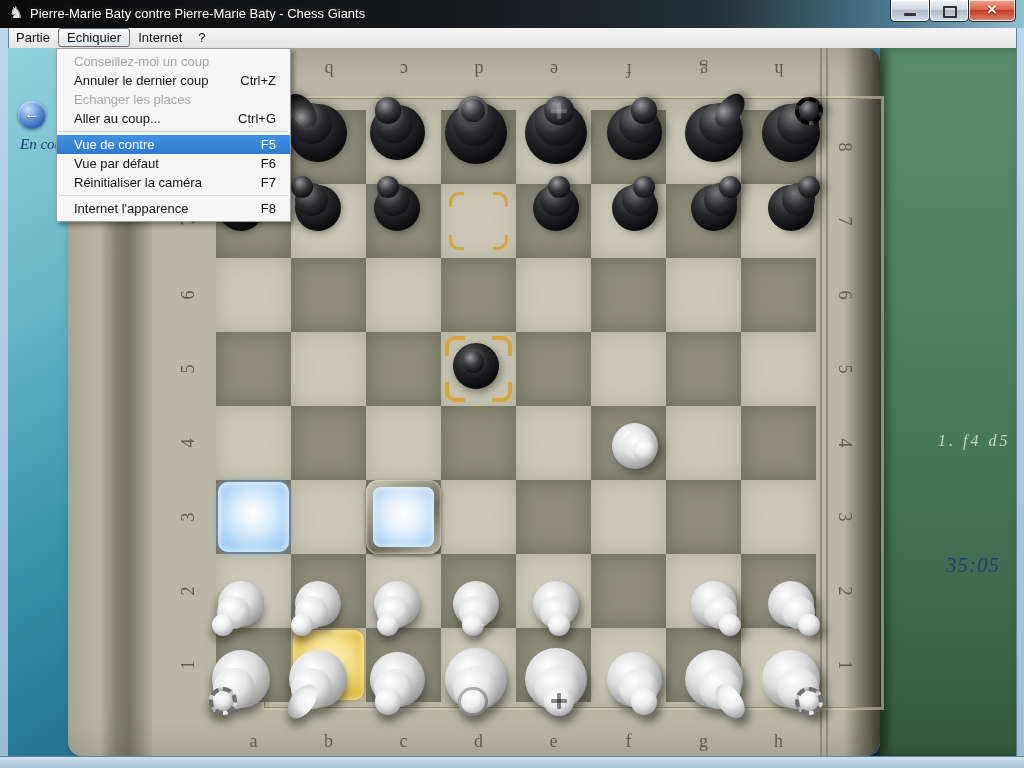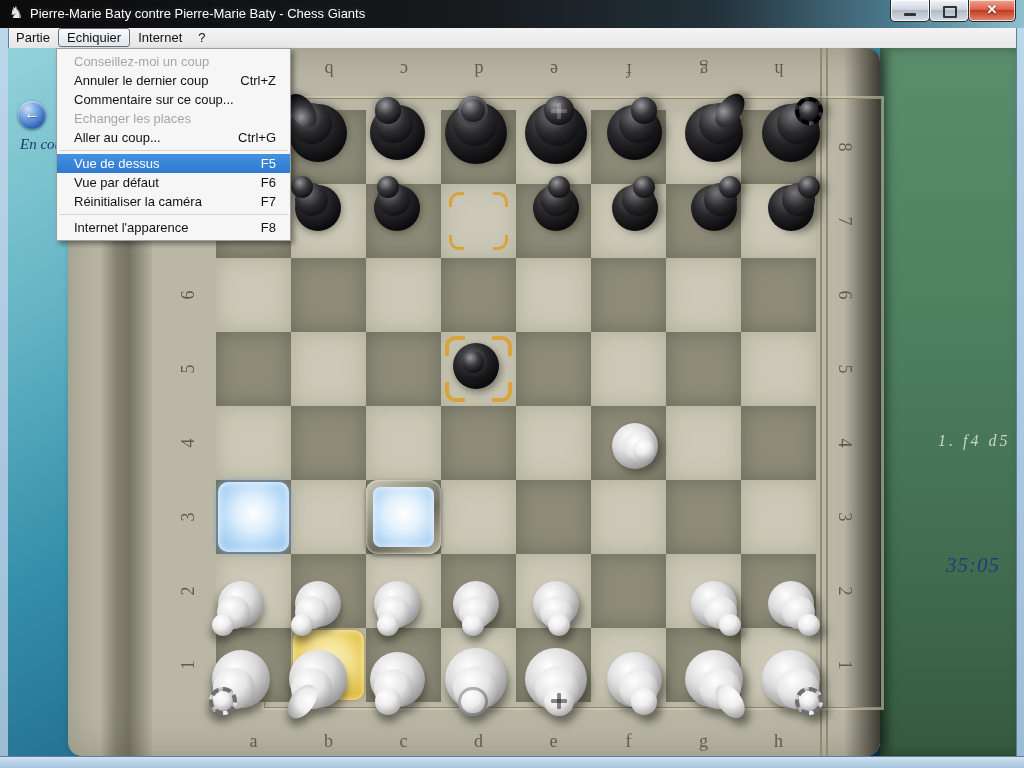--- a/index.html
+++ b/index.html
@@ -437,24 +437,23 @@
     <div class="gamestate">En cours</div>
 
     <div class="moves-text">1. f4 d5</div>
     <div class="clock-text">35:05</div>
 
   </div>
 
   <div class="menu-popup" id="menu-popup">
       <div class="menu-item disabled"><span>Conseillez-moi un coup</span></div>
       <div class="menu-item"><span>Annuler le dernier coup</span><span class="sc">Ctrl+Z</span></div>
-      <div class="menu-item"><span>Commentaire sur ce coup...</span></div>
       <div class="menu-item disabled"><span>Echanger les places</span></div>
       <div class="menu-item"><span>Aller au coup...</span><span class="sc">Ctrl+G</span></div>
       <div class="menu-sep"></div>
-      <div class="menu-item selected"><span>Vue de dessus</span><span class="sc">F5</span></div>
+      <div class="menu-item selected"><span>Vue de contre</span><span class="sc">F5</span></div>
       <div class="menu-item"><span>Vue par défaut</span><span class="sc">F6</span></div>
       <div class="menu-item"><span>Réinitialiser la caméra</span><span class="sc">F7</span></div>
       <div class="menu-sep"></div>
       <div class="menu-item"><span>Internet l'apparence</span><span class="sc">F8</span></div>
     </div>
 
 </div>
 
 </body></html>

